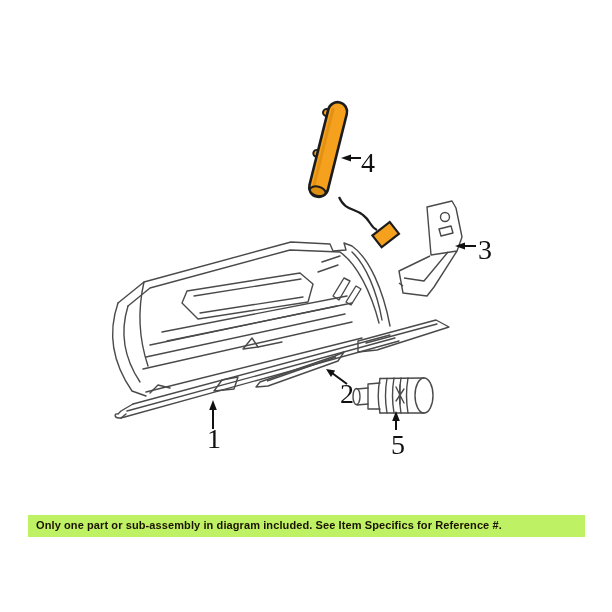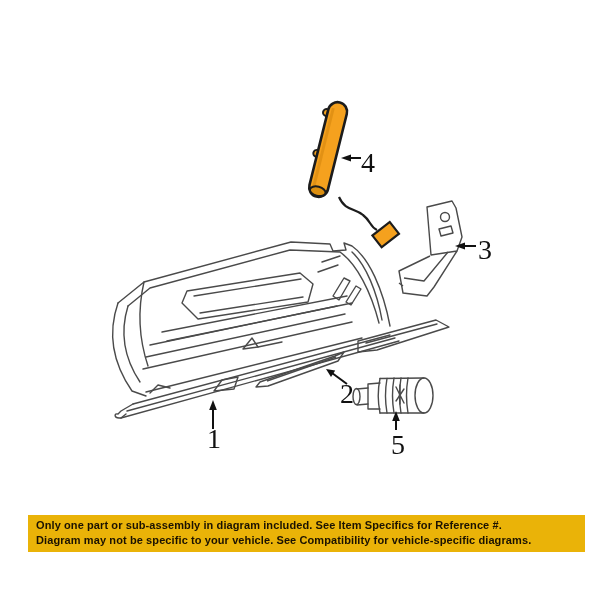--- a/index.html
+++ b/index.html
@@ -131,17 +131,16 @@
     </g>
 
     <text class="callout" x="214" y="448" text-anchor="middle">1</text>
     <text class="callout" x="347" y="403" text-anchor="middle">2</text>
     <text class="callout" x="485" y="259" text-anchor="middle">3</text>
     <text class="callout" x="368" y="172" text-anchor="middle">4</text>
     <text class="callout" x="398" y="454" text-anchor="middle">5</text>
   </svg>
 
   
-  <div class="banner" style="background: #eab308; color: rgb(27, 18, 2);">
+  <div class="banner" style="background: #bef264; color: rgb(27, 18, 2);">
     <div>Only one part or sub-assembly in diagram included. See Item Specifics for Reference #.</div>
-    <div>Diagram may not be specific to your vehicle. See Compatibility for vehicle-specific diagrams.</div>
   </div>
 </div>
 
 </body></html>

